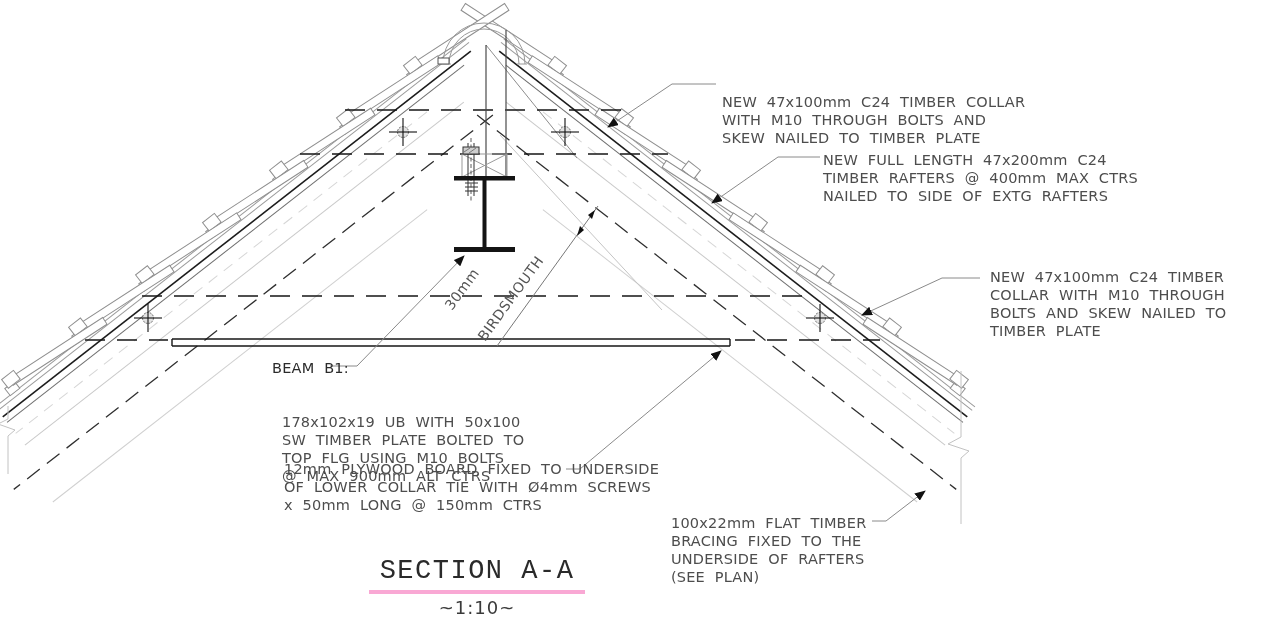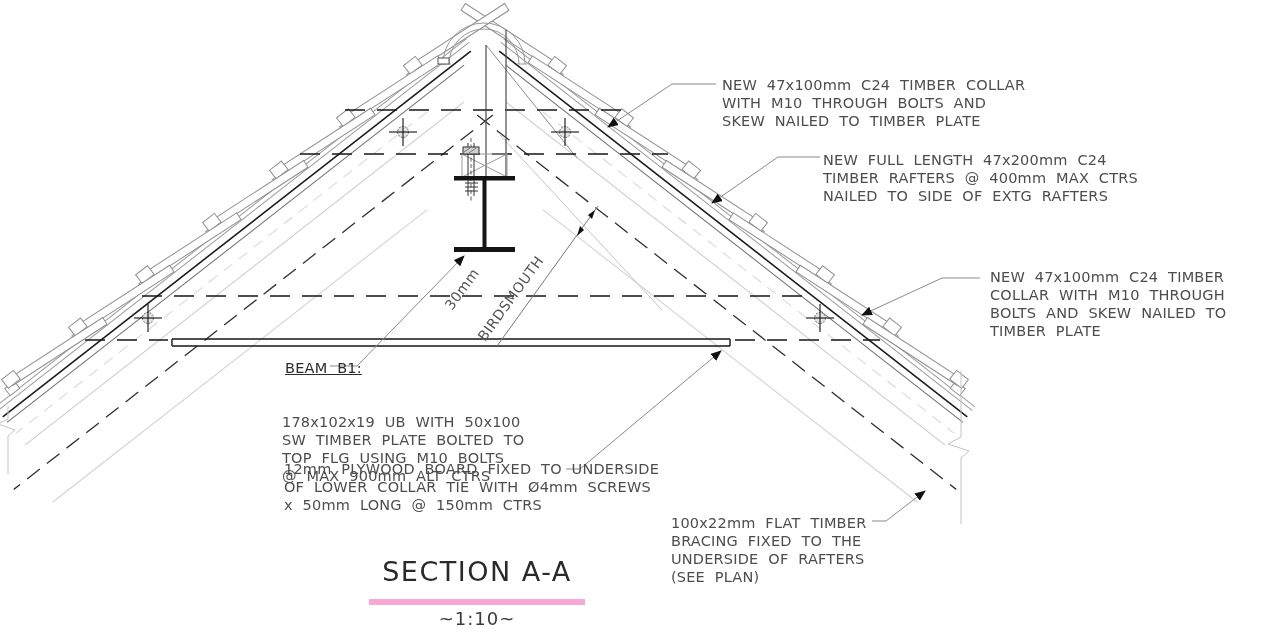--- a/index.html
+++ b/index.html
@@ -5,22 +5,22 @@
   html,body{margin:0;padding:0;background:#ffffff;}
   .canvas{position:relative;width:1263px;height:635px;background:#ffffff;overflow:hidden;
           font-family:"DejaVu Sans", sans-serif;}
   svg.drawing{position:absolute;left:0;top:0;}
   .ann{position:absolute;color:#4d4d4d;font-size:14.5px;line-height:18px;
        letter-spacing:0.2px;word-spacing:5px;white-space:pre-line;}
   .ann.dark{color:#2b2b2b;}
   .rot{position:absolute;color:#555;font-size:14px;letter-spacing:0.5px;
        transform:rotate(-54deg);transform-origin:left center;white-space:nowrap;}
   .title-block{position:absolute;left:369px;top:556px;width:216px;text-align:center;}
-  .sec-title{color:#2a2a2a;font-size:27px;letter-spacing:1.5px;border-bottom:6px solid #f9a8d4;
-             padding-bottom:12px;white-space:nowrap;}
+  .sec-title{color:#2a2a2a;font-size:27px;letter-spacing:1.5px;border-bottom:4px solid #f9a8d4;
+             padding-bottom:4px;white-space:nowrap;font-family:Liberation Mono, monospace;}
   .sec-scale{color:#3a3a3a;font-size:18px;letter-spacing:1px;margin-top:3px;}
 </style>
 </head>
 <body>
 
 <div class="canvas">
 
   <svg class="drawing" width="1263" height="635" viewBox="0 0 1263 635">
     <defs>
       <marker id="arr" orient="auto" markerWidth="11" markerHeight="9" refX="10" refY="4.5">
@@ -148,34 +148,34 @@
     <g stroke="#8a8a8a" fill="none" stroke-width="1">
       <path d="M716,84 L672,84 L608,127" marker-end="url(#arr)"></path>
       <path d="M820,157 L778,157 L712,203" marker-end="url(#arr)"></path>
       <path d="M980,278 L942,278 L862,315" marker-end="url(#arr)"></path>
       <path d="M330,366 L357,366 L464,256" marker-end="url(#arr)"></path>
       <path d="M566,469 L580,469 L721,351" marker-end="url(#arr)"></path>
       <path d="M872,521 L886,521 L925,491" marker-end="url(#arr)"></path>
     </g>
   </svg>
 
-  <div class="ann" style="left:722px;top:76px;">NEW 47x100mm C24 TIMBER COLLAR
+  <div class="ann" style="left:722px;top:93px;">NEW 47x100mm C24 TIMBER COLLAR
 WITH M10 THROUGH BOLTS AND
 SKEW NAILED TO TIMBER PLATE</div>
 
   <div class="ann" style="left:823px;top:151px;">NEW FULL LENGTH 47x200mm C24
 TIMBER RAFTERS @ 400mm MAX CTRS
 NAILED TO SIDE OF EXTG RAFTERS</div>
 
   <div class="ann" style="left:990px;top:268px;">NEW 47x100mm C24 TIMBER
 COLLAR WITH M10 THROUGH
 BOLTS AND SKEW NAILED TO
 TIMBER PLATE</div>
 
-  <div class="ann dark" style="left:285px;top:359px;text-decoration:underline;">BEAM B1:</div>
+  <div class="ann dark" style="left:272px;top:359px;">BEAM B1:</div>
   <div class="ann" style="left:282px;top:377px;margin-top:36px;">178x102x19 UB WITH 50x100
 SW TIMBER PLATE BOLTED TO
 TOP FLG USING M10 BOLTS
 @ MAX 900mm ALT CTRS</div>
 
   <div class="ann" style="left:284px;top:460px;">12mm PLYWOOD BOARD FIXED TO UNDERSIDE
 OF LOWER COLLAR TIE WITH Ø4mm SCREWS
 x 50mm LONG @ 150mm CTRS</div>
 
   <div class="ann" style="left:671px;top:514px;">100x22mm FLAT TIMBER

